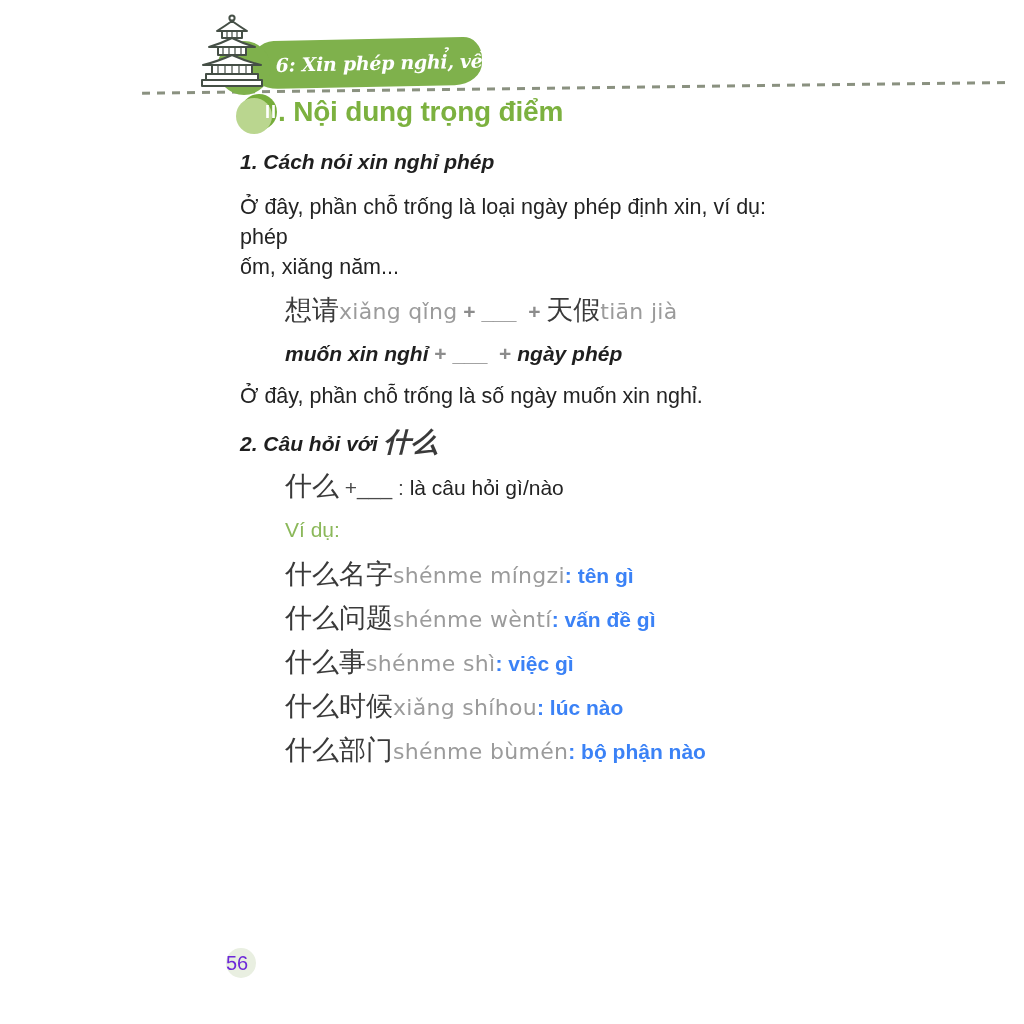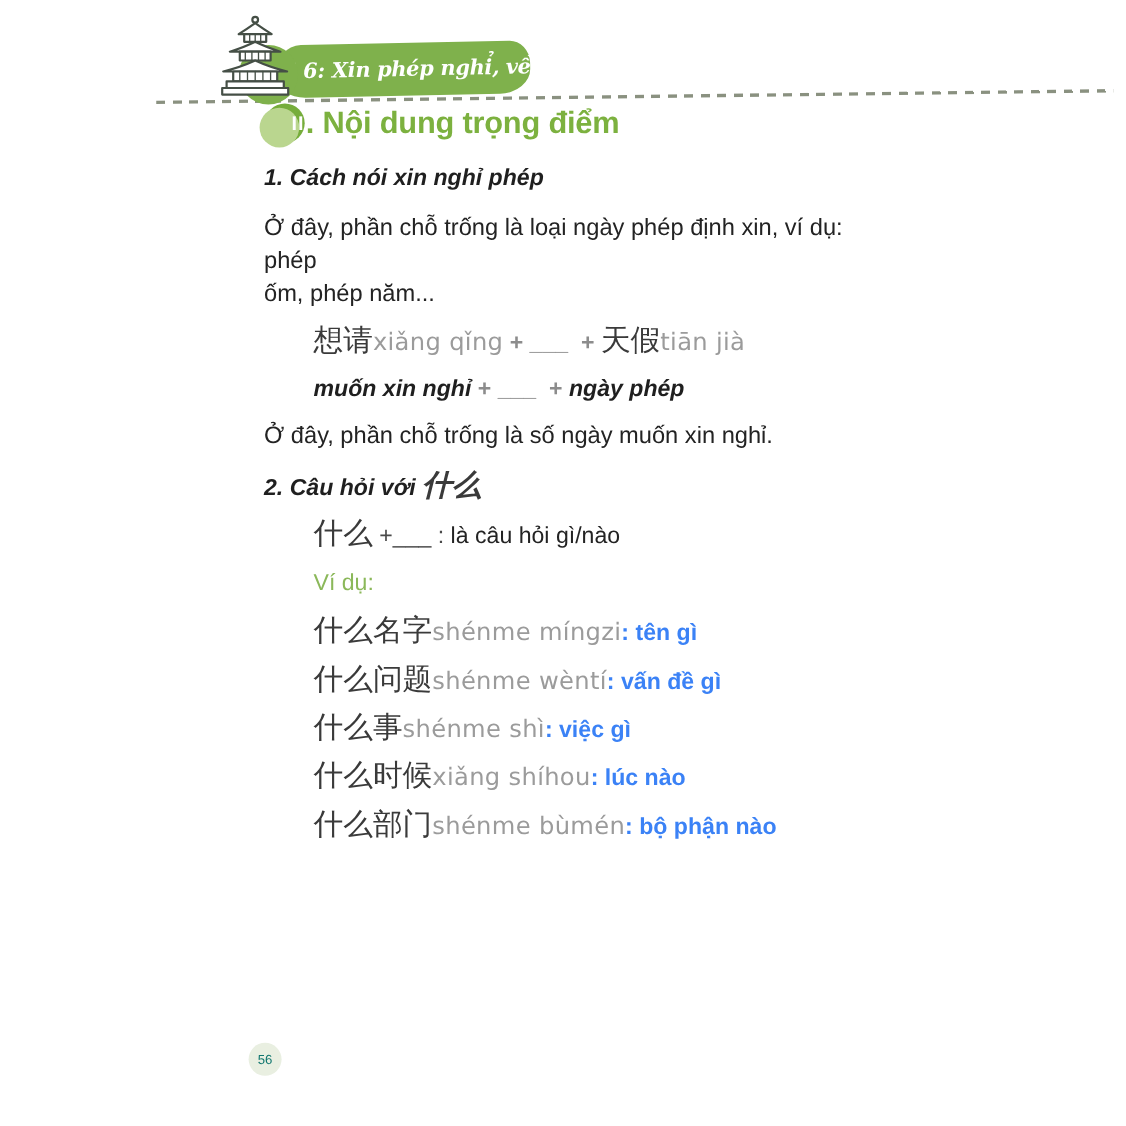--- a/index.html
+++ b/index.html
@@ -60,22 +60,22 @@
   .seg-opd { font-size:21px; color:#4a4a4a; }
   .seg-vbi { font-size:21px; color:#1f1f1f; font-weight:bold; font-style:italic; }
   .seg-vb  { font-size:21px; color:#3b82f6; font-weight:bold; }
   .seg-vi  { font-size:21px; color:#1f1f1f; font-style:italic; font-weight:600; }
   .seg-vr  { font-size:21px; color:#232323; }
   .seg-ti  { font-size:21px; color:#1f1f1f; font-weight:bold; font-style:italic; }
 
   
   .page-num {
     position:absolute; left:226px; top:948px; width:30px; height:30px; border-radius:50%;
-    background:#e9efe1; display:flex; align-items:center; justify-content:center;
-    font-size:12px; color:#0f766e; z-index:2;
+    background:#e9efe1; display:flex; align-items:center; 
+    font-size:20px; color:#6d28d9; z-index:2;
   }
 </style>
 </head>
 <body>
 
 <div class="page">
 
   <div class="dash-line"></div>
 
   <div class="lesson-badge">
@@ -109,21 +109,21 @@
     <div class="heading-title">. Nội dung trọng điểm</div>
   </div>
 
   <div class="content">
 
     <div class="sec-title">1. Cách nói xin nghỉ phép</div>
 
 
     <div class="para">
       <span class="para-line">Ở đây, phần chỗ trống là loại ngày phép định xin, ví dụ:  phép</span>
-      <span class="para-line">ốm, phép năm...</span>
+      <span class="para-line">ốm, xiǎng năm...</span>
     </div>
 
     <div class="frow"><span class="seg-hz">想请</span><span class="seg-py">xiǎng qǐng</span><span class="seg-op"> + ___  + </span><span class="seg-hz">天假</span><span class="seg-py">tiān jià</span></div>
     <div class="frow"><span class="seg-vi">muốn xin nghỉ</span><span class="seg-op"> + ___  + </span><span class="seg-vi">ngày phép</span></div>
 
     <div class="para-one">Ở đây, phần chỗ trống là số ngày muốn xin nghỉ.</div>
 
     <div class="sec-title"><span class="seg-ti">2. Câu hỏi với </span><span class="seg-hz">什么</span></div>
 
     <div class="frow"><span class="seg-hz">什么</span><span class="seg-opd"> +___ : </span><span class="seg-vr">là câu hỏi gì/nào</span></div>

